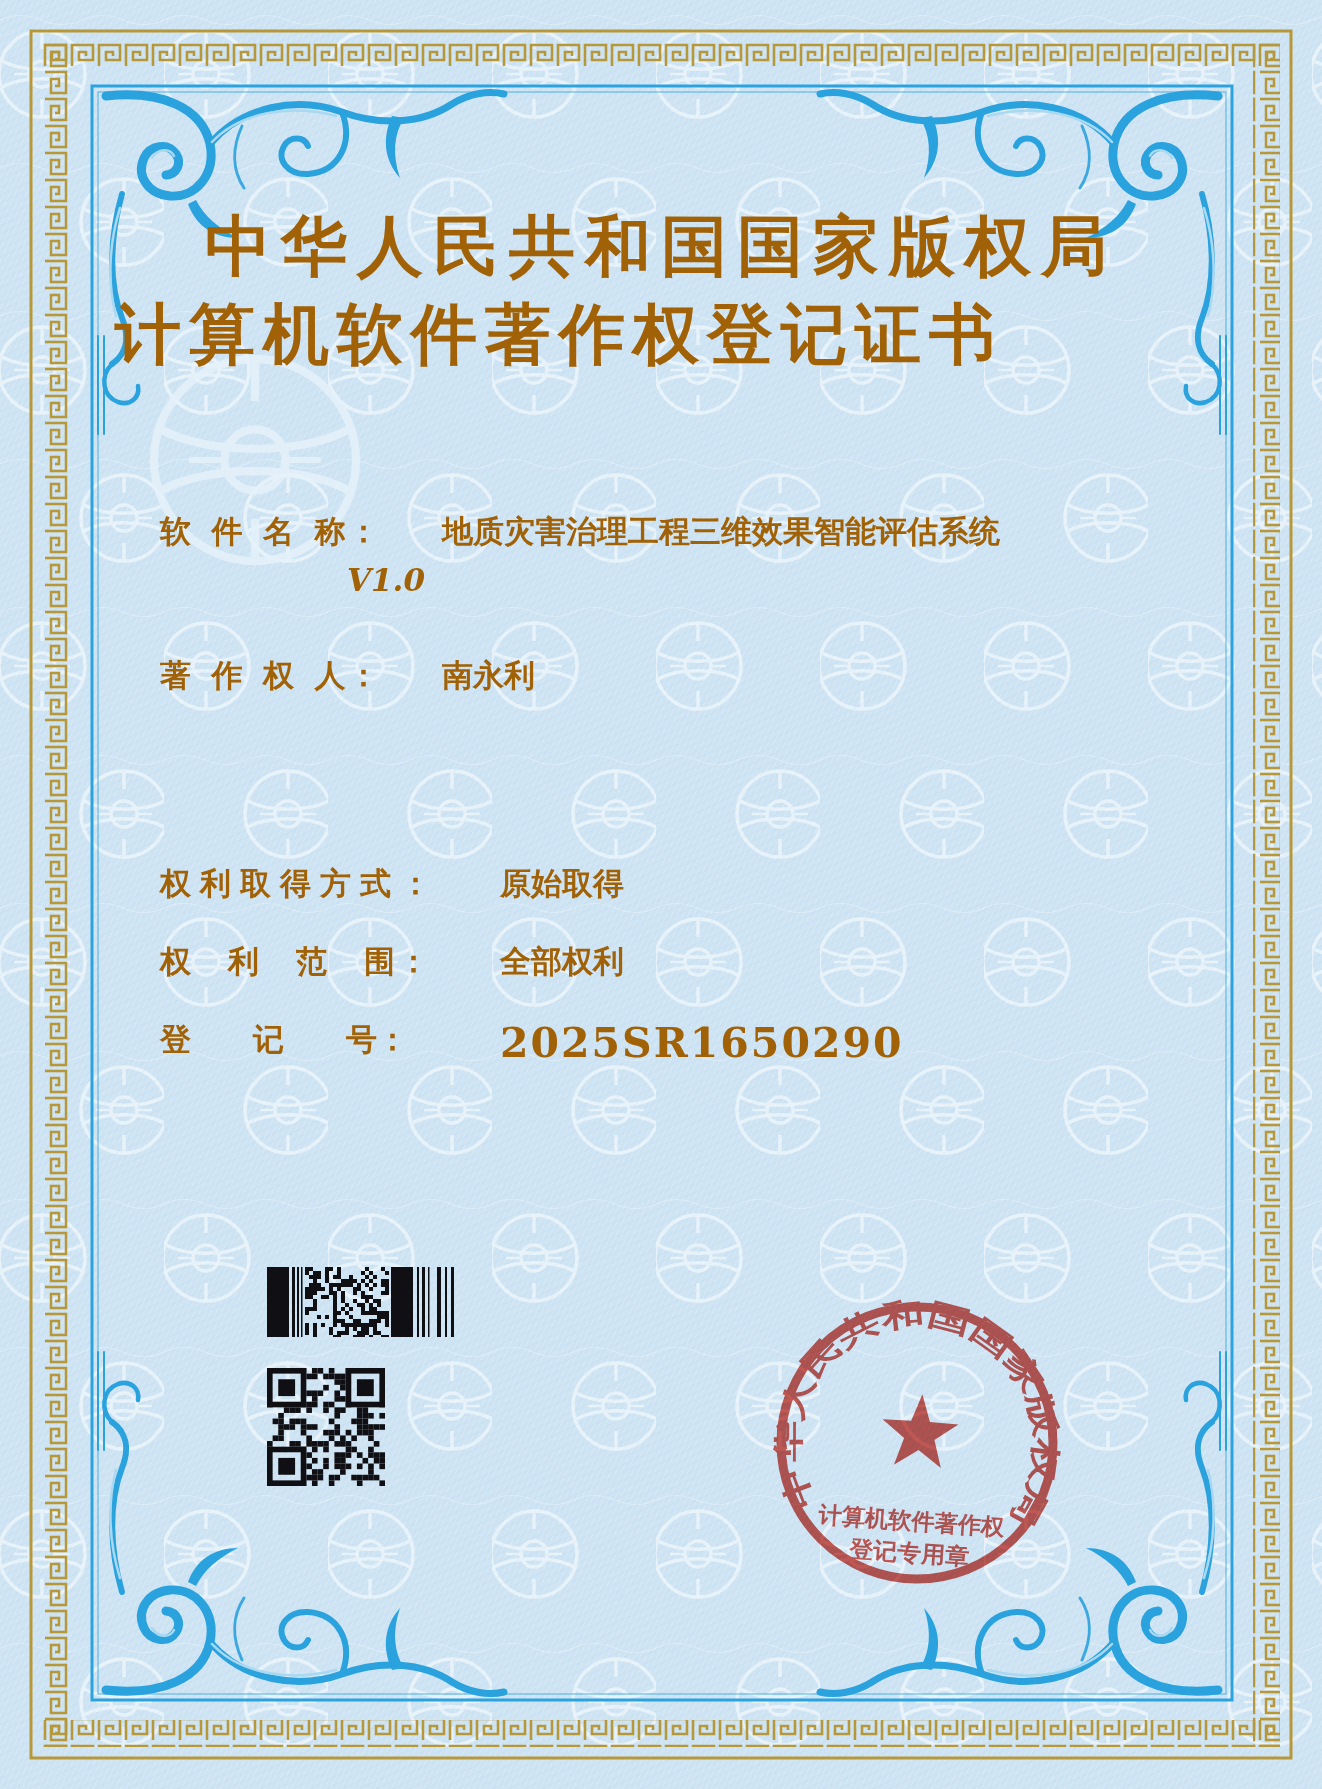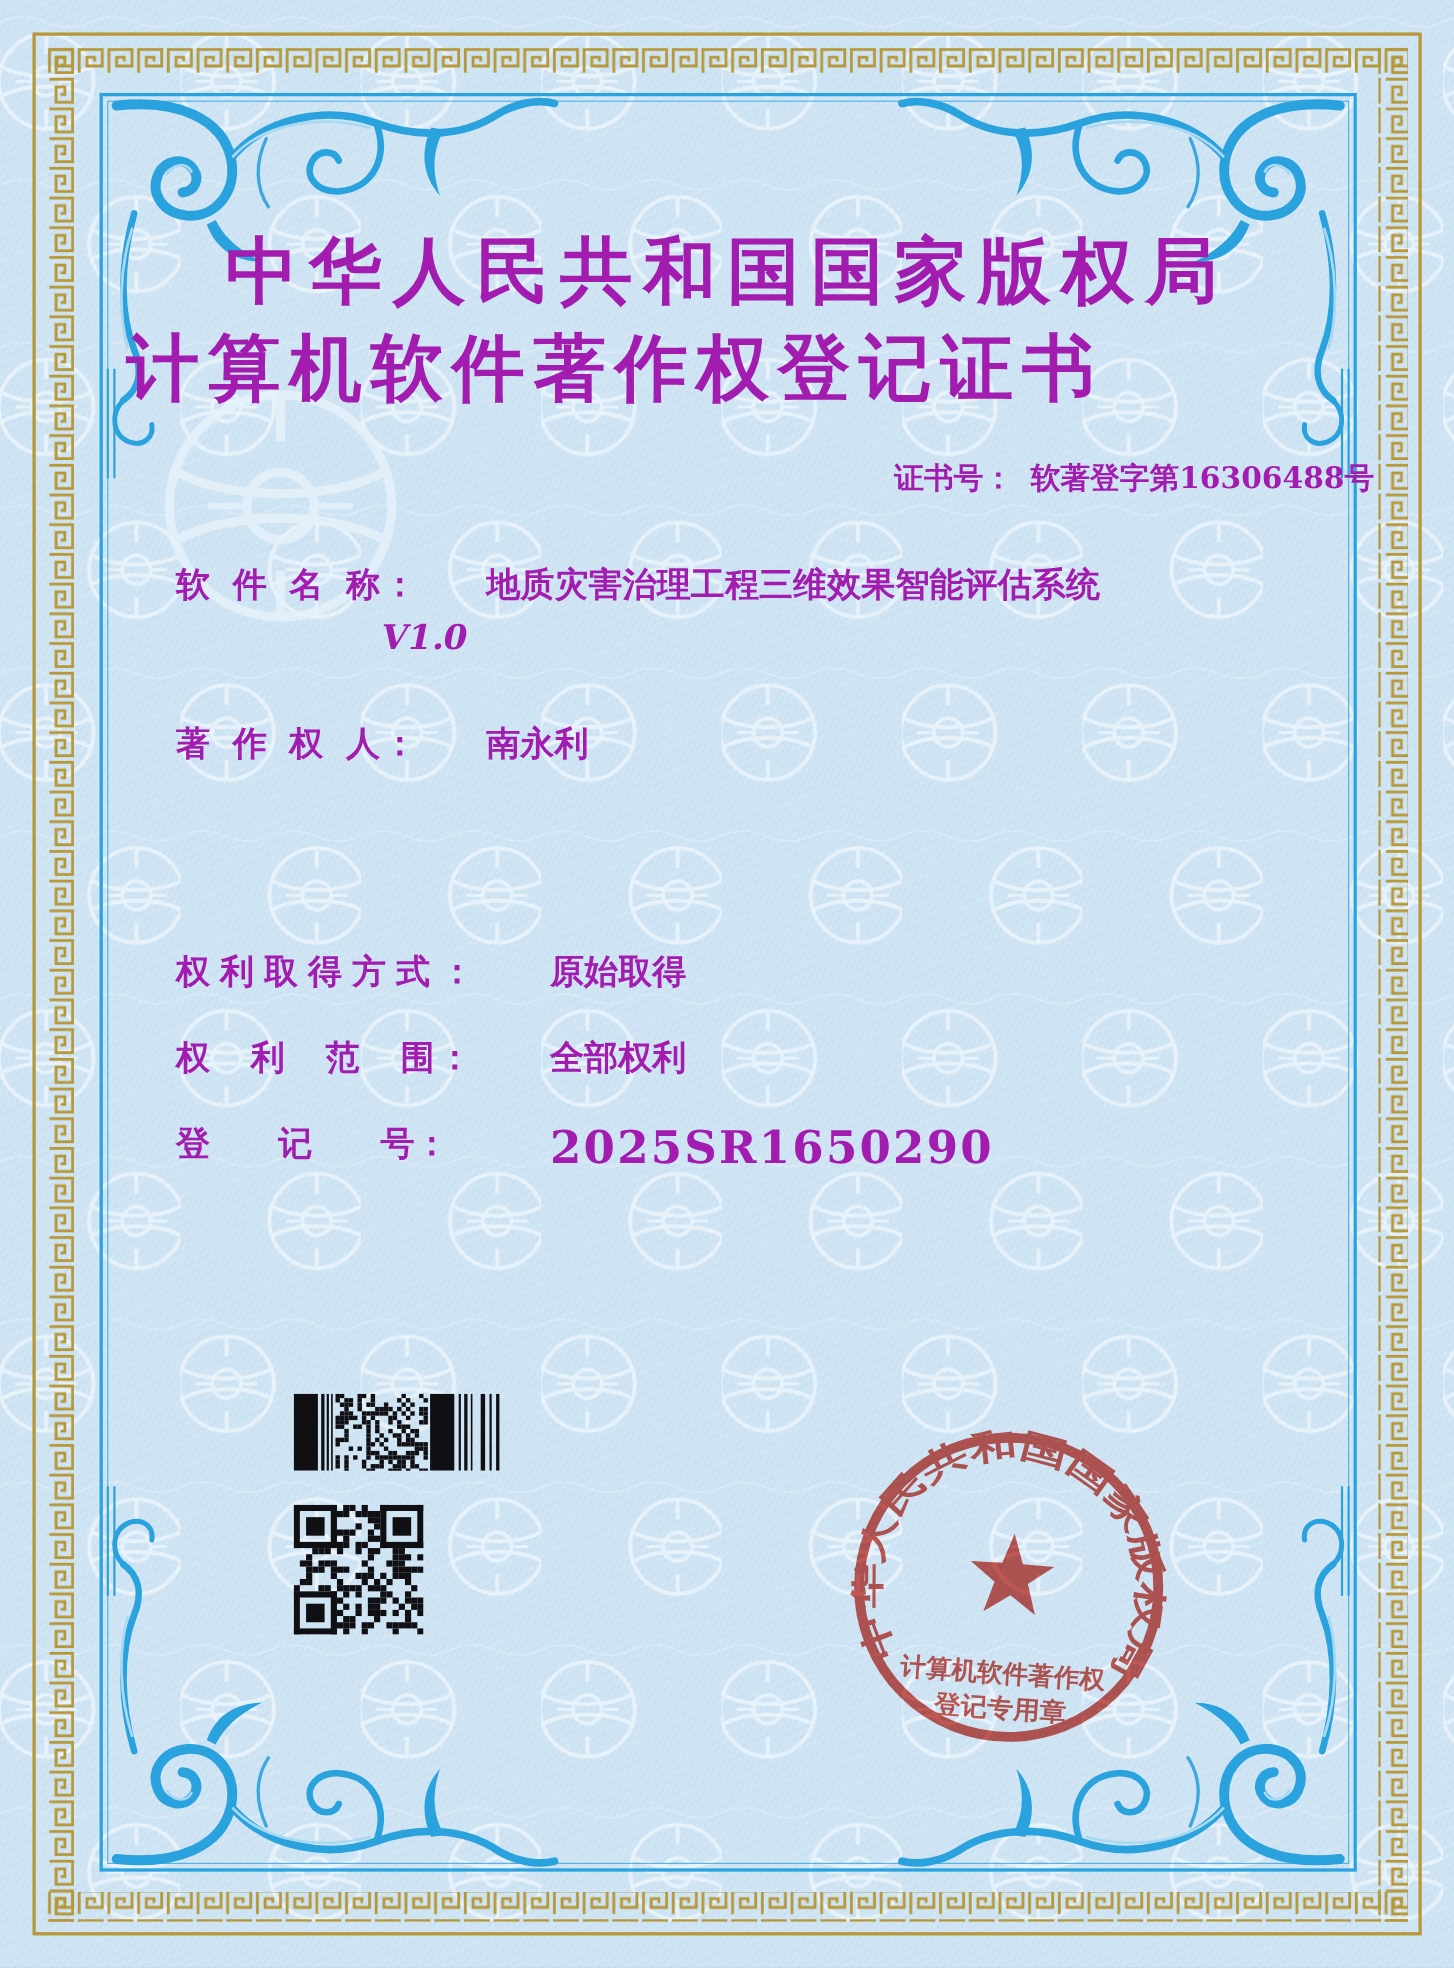--- a/index.html
+++ b/index.html
@@ -1,20 +1,20 @@
 <!DOCTYPE html>
 <html><head>
 <meta charset="utf-8">
 <style>
   html,body{margin:0;padding:0;background:#8a9aa8;}
   .page{
     position:relative;width:1322px;height:1789px;margin:0 auto;
     background:#cfe4f3;overflow:hidden;
     font-family:"DejaVu Serif","Liberation Serif",serif;
-    color:#a21caf;
+    color:#a16207;
   }
   .page::before{ 
     content:"";position:absolute;inset:0;pointer-events:none;
     background:
       repeating-linear-gradient(115deg, rgba(255,255,255,.14) 0 1px, rgba(255,255,255,0) 1px 5px),
       repeating-linear-gradient(-25deg, rgba(150,200,235,.10) 0 2px, rgba(150,200,235,0) 2px 7px);
   }
   svg.layer{position:absolute;left:0;top:0;}
   .abs{position:absolute;white-space:nowrap;}
   .authority{
@@ -107,23 +107,20 @@
 
     <use href="#cnr" transform="translate(92,86)"></use>
     <use href="#cnr" transform="translate(1232,86) scale(-1,1)"></use>
     <use href="#cnr" transform="translate(92,1700) scale(1,-1)"></use>
     <use href="#cnr" transform="translate(1232,1700) scale(-1,-1)"></use>
   </svg>
 
   <div class="abs authority">中华人民共和国国家版权局</div>
   <div class="abs cert-title">计算机软件著作权登记证书</div>
 
-  <div class="abs certno">
-    <span>证书号：</span><span class="val">软著登字第16306488号</span>
-  </div>
 
   <div class="abs frow" style="top:511px;left:0;width:1322px;">
     <span class="lab ls2">软 件 名 称：</span>
     <span class="val v-near">地质灾害治理工程三维效果智能评估系统</span>
   </div>
   <div class="abs frow" style="top:562px;left:347px;font-style:italic;">V1.0</div>
 
   <div class="abs frow" style="top:655px;left:0;width:1322px;">
     <span class="lab ls2">著 作 权 人：</span>
     <span class="val v-near">南永利</span>

